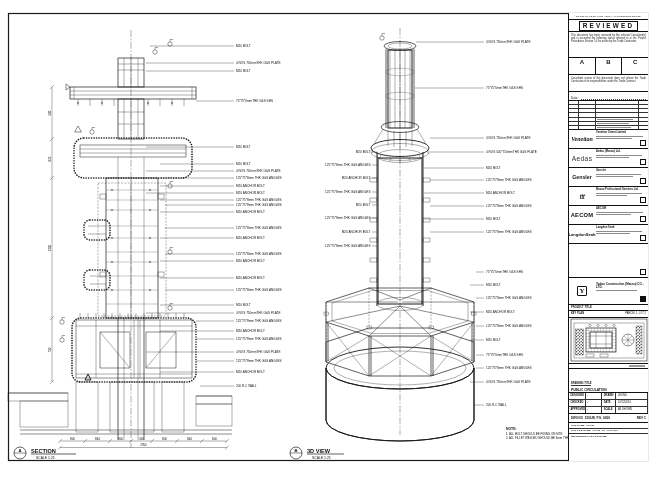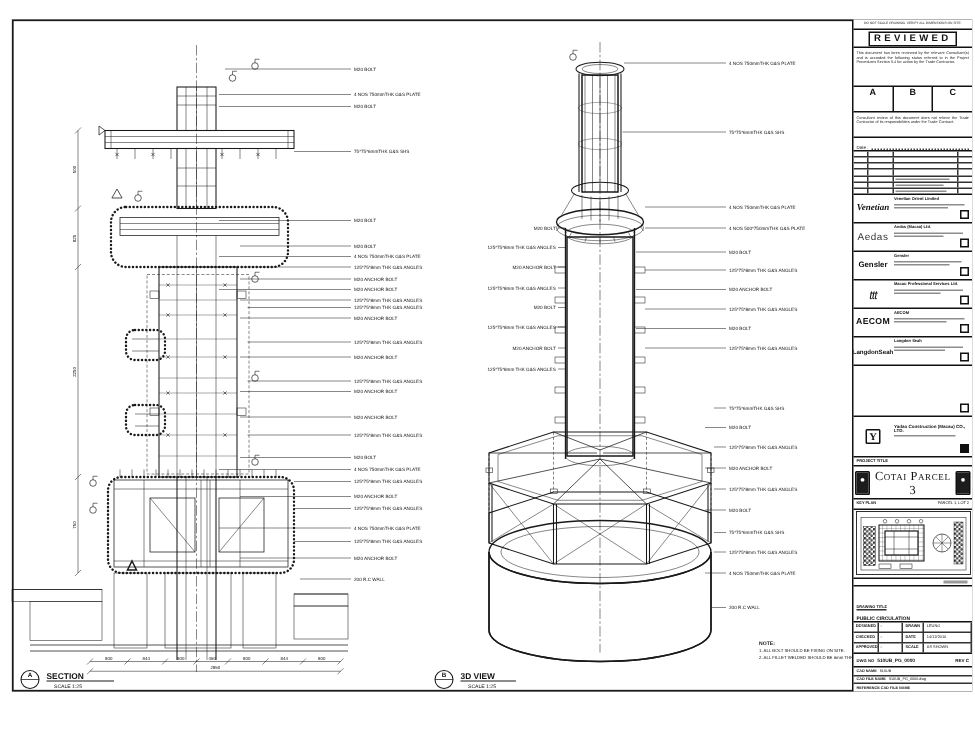--- a/index.html
+++ b/index.html
@@ -497,25 +497,20 @@
         </div>
     <div class="cinfo" style="padding-top:5px">
           <div class="cname" style="font-size:3px">Yadao Construction (Macau) CO., LTD.</div>
       <div class="abar" style="width:80%"></div>
         </div>
     <div class="cb cbf"></div>
   </div>
 
   <div class="tb-row lblrow" style="height:6px">PROJECT TITLE</div>
 
-  <div class="tb-row banner" style="height:22px">
-    <div class="orn"></div>
-    <div class="bannertext">Cotai Parcel 3</div>
-    <div class="orn"></div>
-  </div>
 
   <div class="tb-row kplrow" style="height:7px">
     <span>KEY PLAN</span>
     <span style="font-weight:normal">PARCEL 1, LOT 2</span>
   </div>
 
   <div class="tb-row" style="height:46px">
     <svg width="78" height="44" viewBox="0 0 78 44" style="display:block;margin:0 auto">
       <g fill="none" stroke="#1a1a1a">
         <rect x="1" y="1" width="76" height="42" stroke-width="0.6"></rect>

